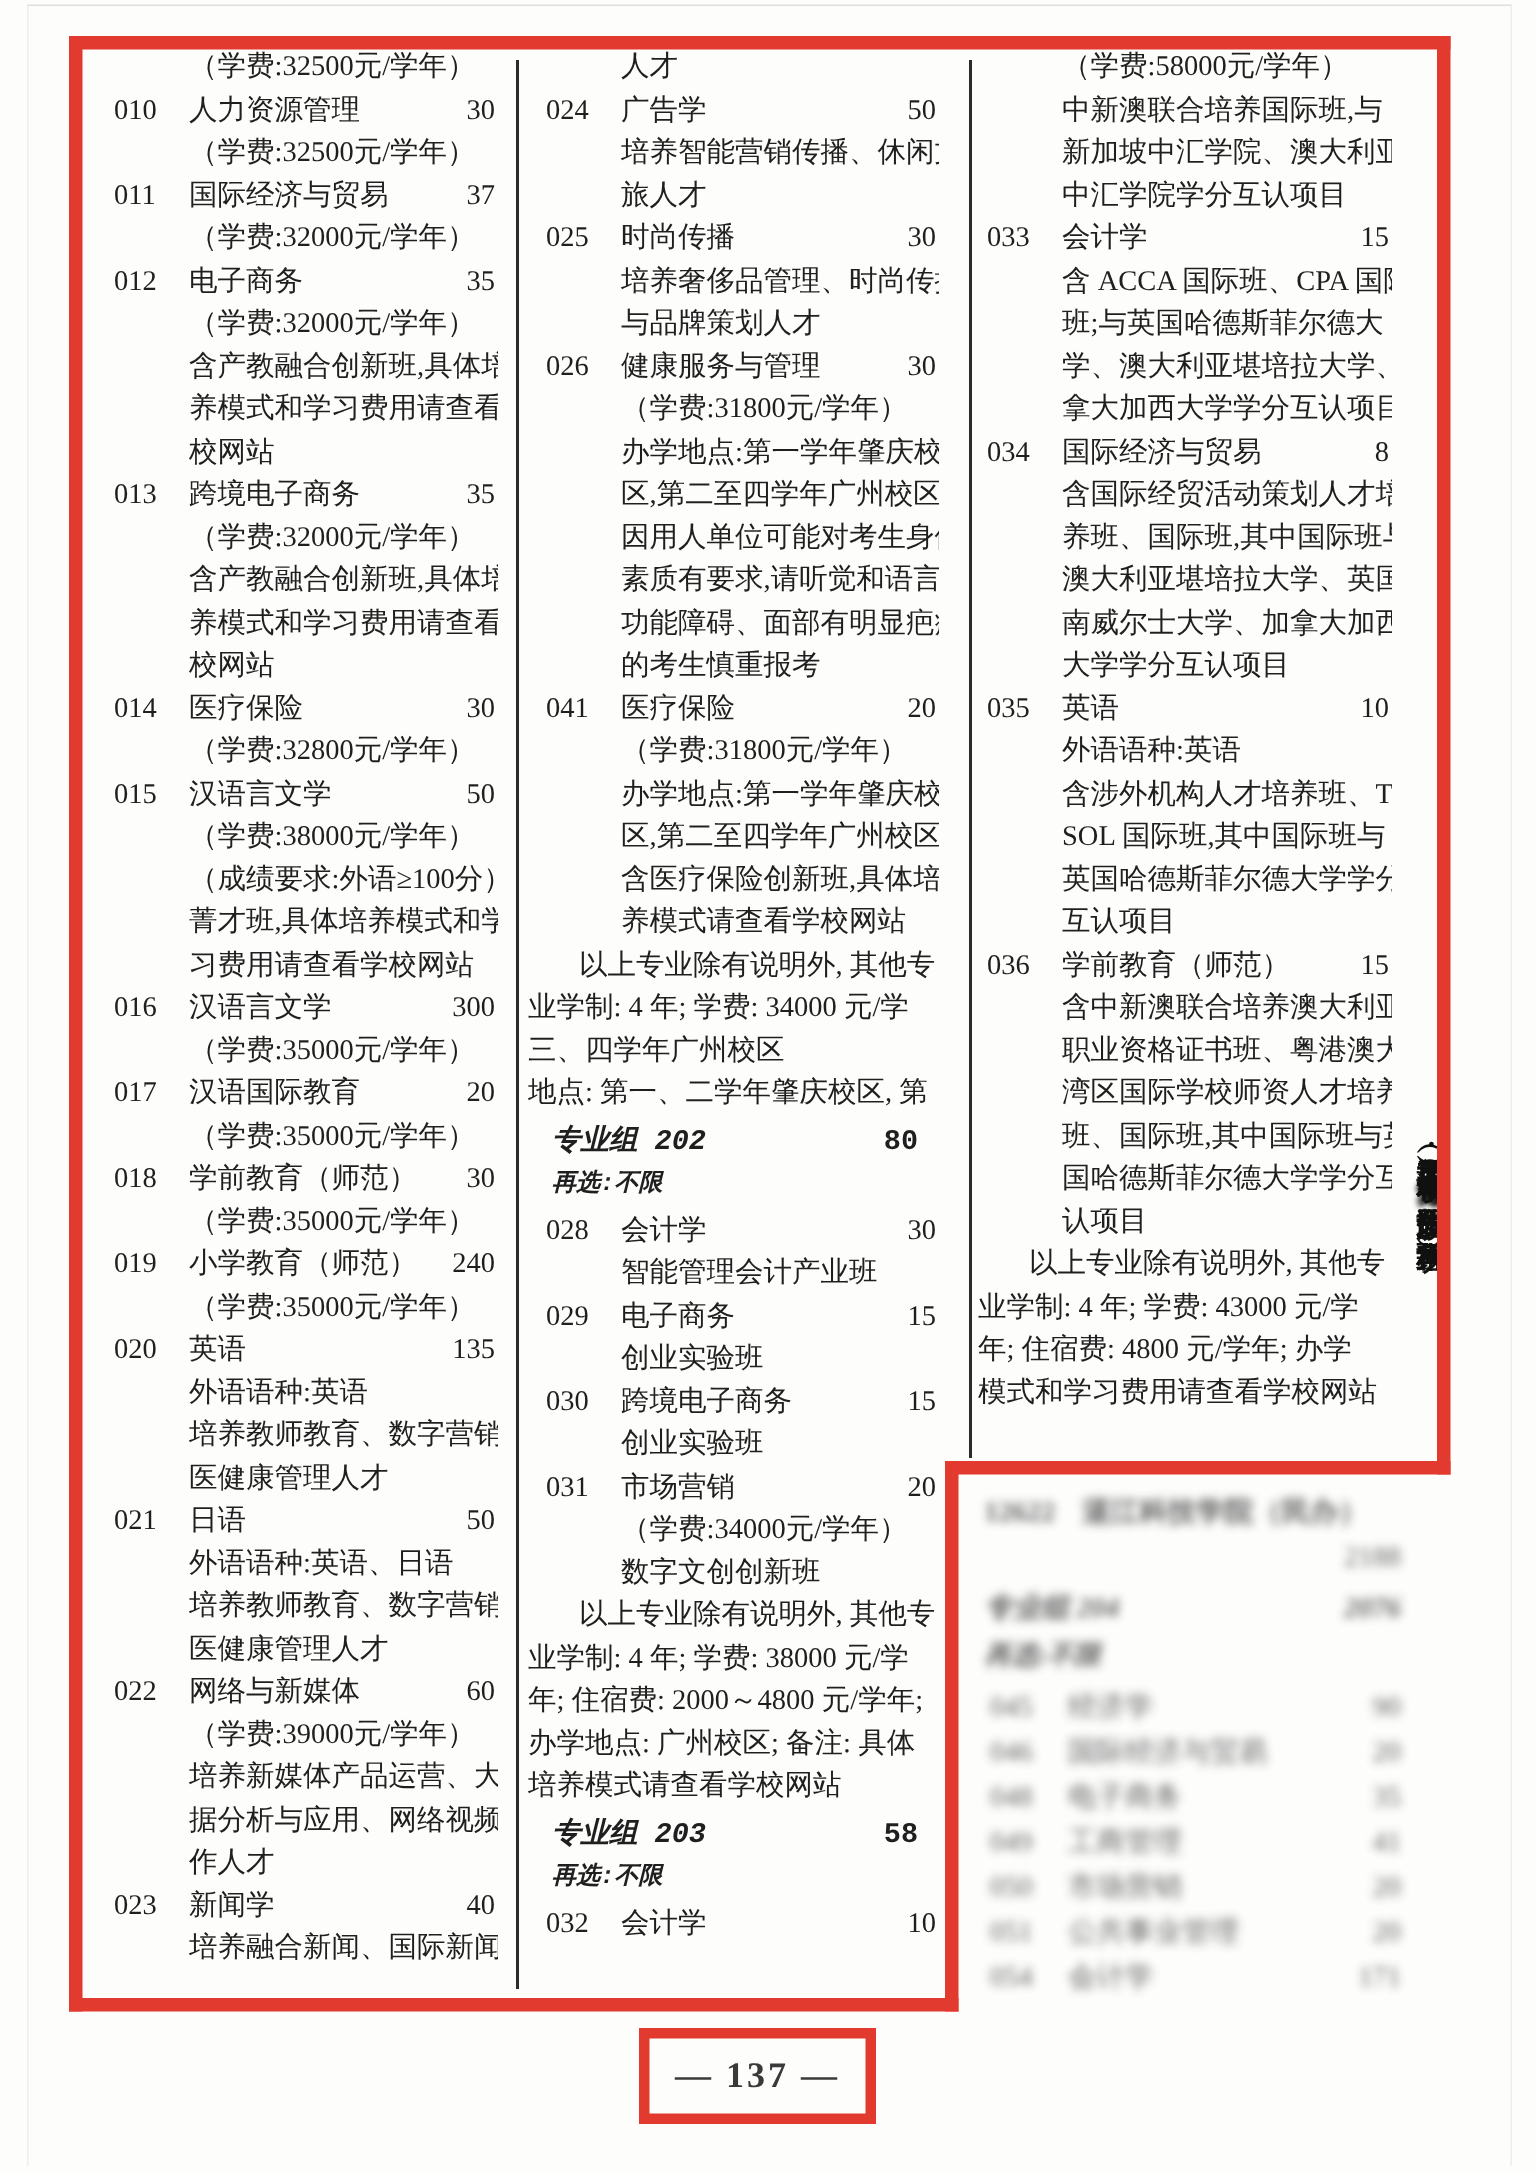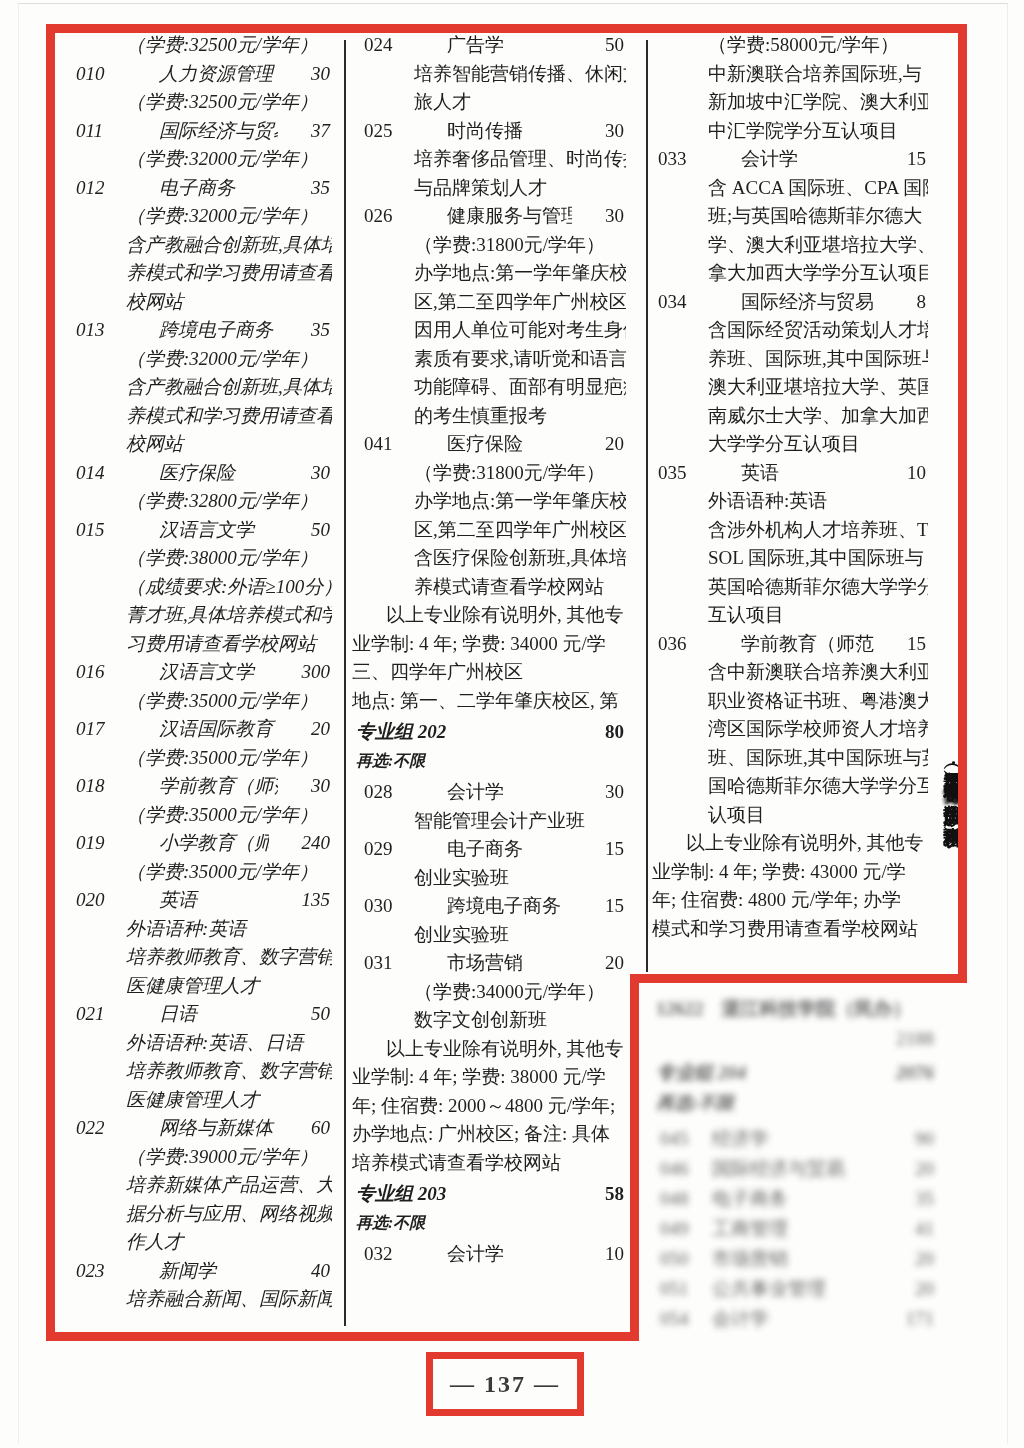--- a/index.html
+++ b/index.html
@@ -18,27 +18,27 @@
   .bar.nv     {left:630px; top:974px;  width:9px;  height:367px;}
   .bar.bottom {left:46px;  top:1332px; width:593px;height:9px;}
   
   .divider{position:absolute;width:2px;background:#2b2b2b;z-index:2;}
   .divider.d1{left:344px;top:40px;height:1286px;}
   .divider.d2{left:646px;top:40px;height:932px;}
   
   .col{position:absolute;z-index:3;font-size:19px;}
   .col .line{height:28.5px;line-height:28.5px;white-space:nowrap;overflow:hidden;}
   .blk{padding-left:var(--pl);}
-  .row{display:flex;padding-right:2px;gap:33px;}
+  .row{display:flex;padding-right:2px;}
   .code{flex:0 0 50px;}
   .name{flex:1 1 auto;overflow:hidden;}
   .quota{flex:0 0 auto;text-align:right;}
   .det{padding-left:50px;}
   .para .line:first-child{text-indent:34px;}
-  .grp{margin:3px 0;padding-left:4px;}
+  .grp{margin:3px 12px;padding-left:4px;font-family:Liberation Mono, monospace;}
   .grp .glabel{flex:1 1 auto;font-weight:bold;font-style:italic;}
   .grp .quota{font-weight:bold;}
   .resel{font-weight:bold;font-style:italic;font-size:16px;}
   
   .blurbox{position:absolute;left:650px;top:988px;width:290px;height:352px;z-index:3;
            filter:blur(3.2px);opacity:.8;color:#3c3c3c;font-size:19px;}
   .bline{height:30px;line-height:30px;white-space:nowrap;overflow:hidden;display:flex;padding:0 6px;}
   .bhead{font-weight:bold;margin-top:6px;}
   .bhead .bcode{margin-right:18px;}
   .btotal{justify-content:flex-end;}
@@ -68,21 +68,21 @@
   <div class="bar top"></div>
   <div class="bar left"></div>
   <div class="bar right"></div>
   <div class="bar nh"></div>
   <div class="bar nv"></div>
   <div class="bar bottom"></div>
 
   <div class="divider d1"></div>
   <div class="divider d2"></div>
 
-  <div class="col" style="left:60px;top:31px;width:272px;font-style:italic;--pl:16px;">
+  <div class="col" style="left:60px;top:31px;width:272px;--pl:16px;">
       <div class="blk">
         <div class="line det">（学费:32500元/学年）</div>
       </div>
       <div class="blk">
         <div class="row line">
           <span class="code">010</span>
           <span class="name">人力资源管理</span>
           <span class="quota">30</span>
         </div>
         <div class="line det">（学费:32500元/学年）</div>
@@ -202,20 +202,23 @@
       <div class="blk">
         <div class="row line">
           <span class="code">023</span>
           <span class="name">新闻学</span>
           <span class="quota">40</span>
         </div>
         <div class="line det">培养融合新闻、国际新闻</div>
       </div>
     </div>
   <div class="col" style="left:352px;top:31px;width:274px;--pl:12px;">
+      <div class="blk">
+        <div class="line det">人才</div>
+      </div>
       <div class="blk">
         <div class="row line">
           <span class="code">024</span>
           <span class="name">广告学</span>
           <span class="quota">50</span>
         </div>
         <div class="line det">培养智能营销传播、休闲文</div>
         <div class="line det">旅人才</div>
       </div>
       <div class="blk">

